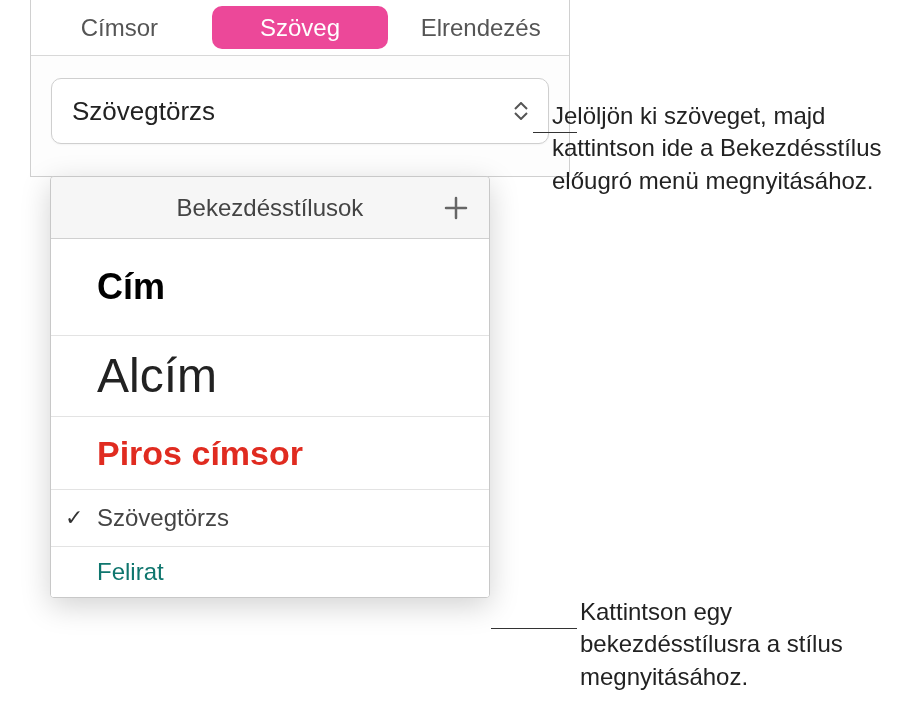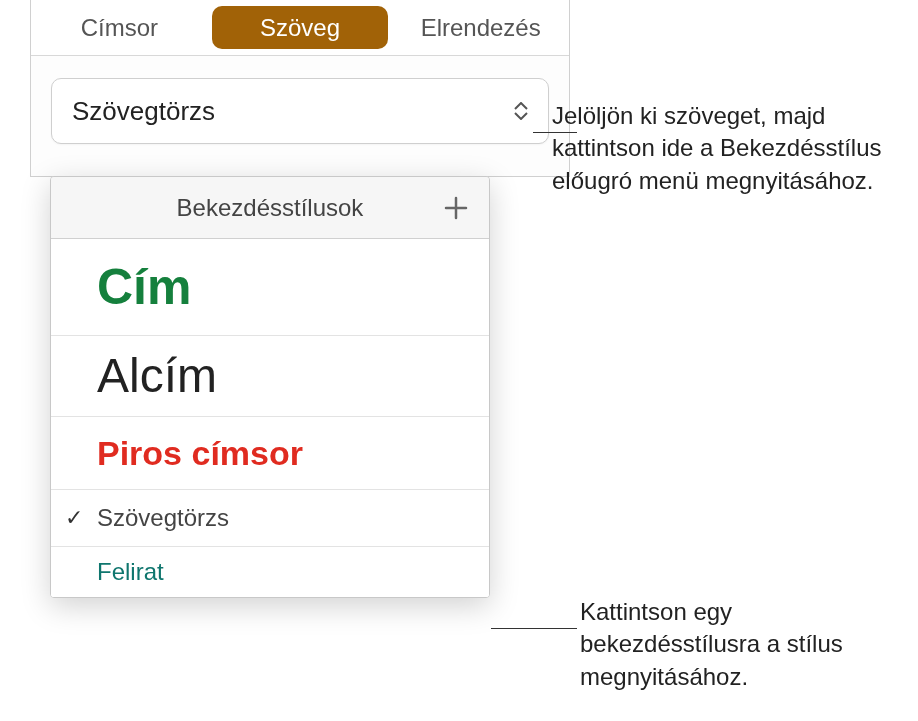--- a/index.html
+++ b/index.html
@@ -36,21 +36,21 @@
       flex: 1;
       display: flex;
       align-items: center;
       justify-content: center;
       font-size: 24px;
       color: #555;
       cursor: pointer;
       position: relative;
     }
     .tab.active {
-      background: #a16207;
+      background: #ec4899;
       color: #fff;
       border-radius: 10px;
       margin: 6px 4px;
       font-weight: 500;
     }
     .style-selector-wrap {
       padding: 22px 20px 0 20px;
       height: 120px;
     }
     .style-selector {
@@ -147,23 +147,23 @@
     .style-item:last-child {
       border-bottom: none;
     }
     .style-item .check {
       position: absolute;
       left: 14px;
       font-size: 22px;
       color: #333;
     }
     .style-cim {
-      font-size: 50px;
+      font-size: 36px;
       font-weight: 800;
-      color: #15803d;
+      color: #000000;
       height: 96px;
       line-height: 96px;
     }
     .style-alcim {
       font-size: 48px;
       font-weight: 400;
       color: #222;
       height: 80px;
       line-height: 80px;
     }

